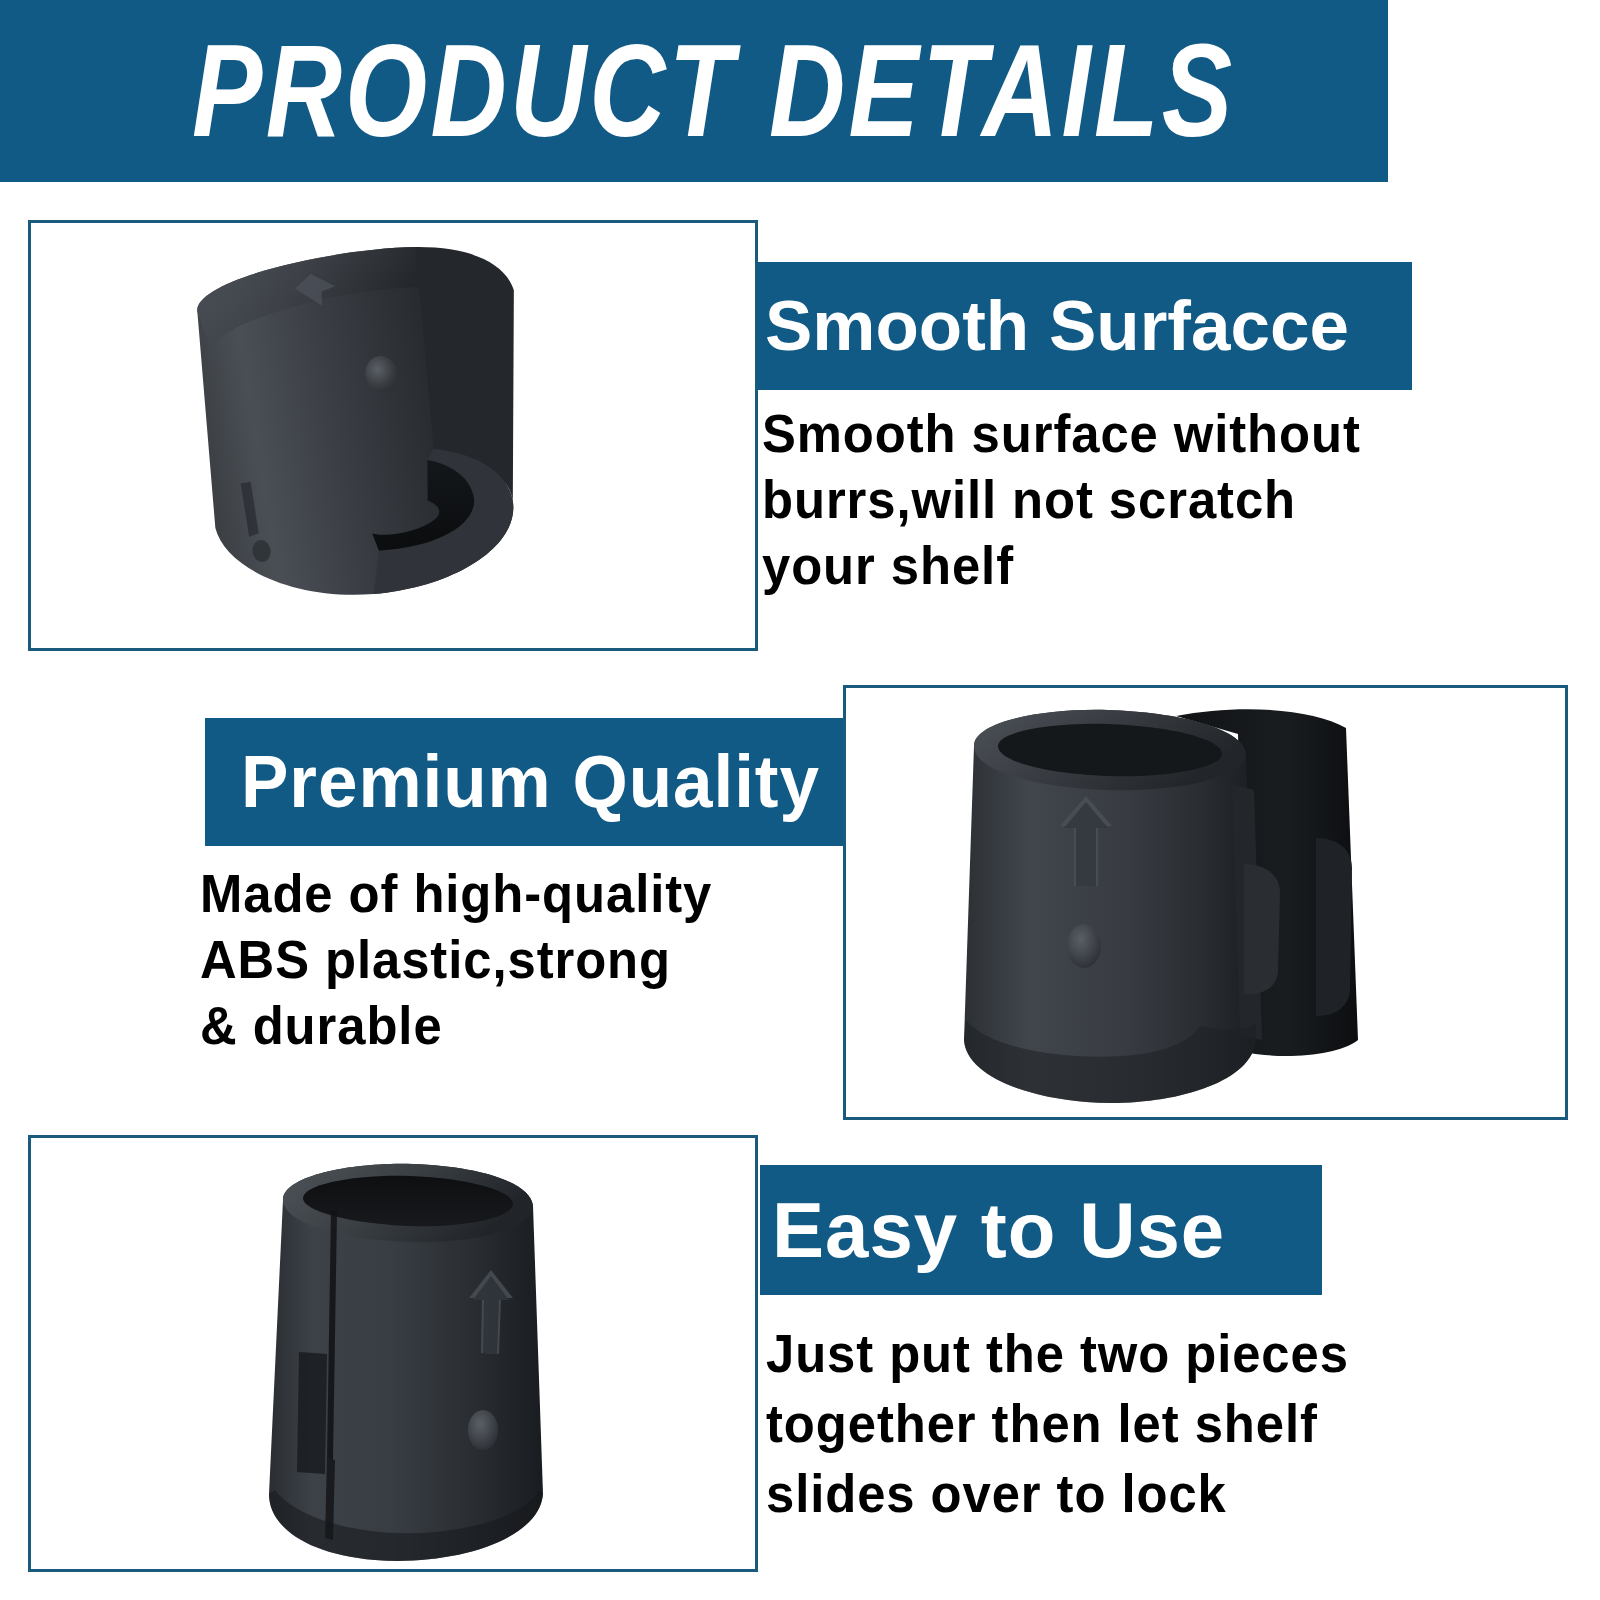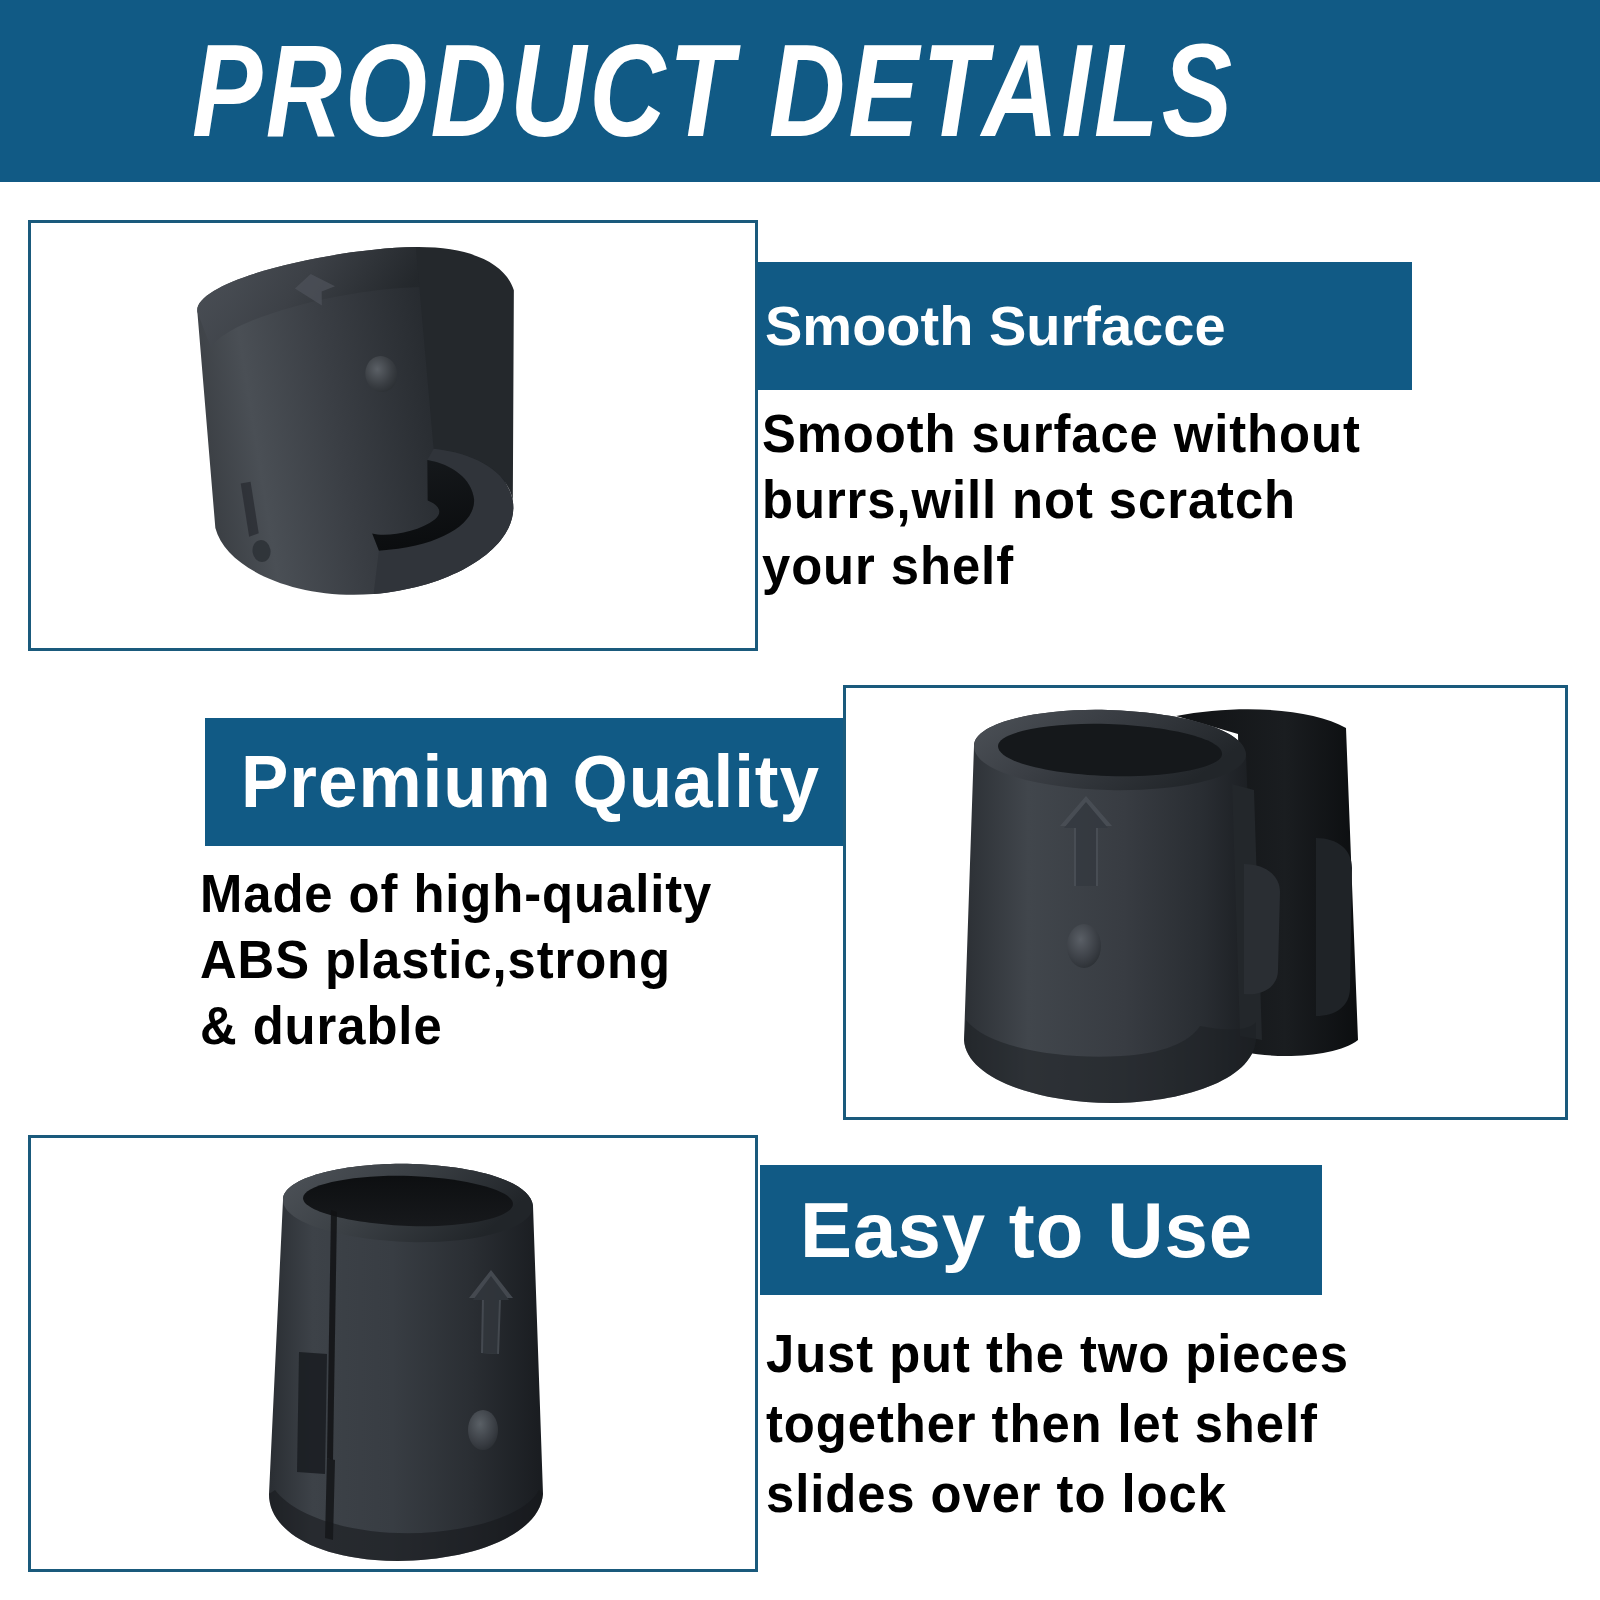--- a/index.html
+++ b/index.html
@@ -14,21 +14,21 @@
     overflow: hidden;
     font-family: "Liberation Sans", sans-serif;
     -webkit-font-smoothing: antialiased;
   }
 
   
   .header-banner {
     position: absolute;
     left: 0;
     top: 0;
-    width: 1600px;
+    width: 1388px;
     height: 182px;
     background: #115a85;
   }
   .header-title {
     position: absolute;
     left: 192px;
     top: 16px;
     font-size: 132px;
     line-height: 150px;
     font-weight: bold;
@@ -68,39 +68,39 @@
   }
   .sec-banner-text {
     color: #ffffff;
     white-space: nowrap;
     font-family: "Liberation Sans", sans-serif;
   }
 
   
   #banner-1 { left: 757px; top: 262px; width: 655px; height: 128px; padding-left: 8px; }
   #banner-1 .sec-banner-text {
-    font-size: 56px;
+    font-size: 71px;
     line-height: 90px;
     font-weight: bold;
     letter-spacing: 0px;
   }
 
   
   #banner-2 { left: 168px; top: 718px; width: 670px; height: 128px; padding-left: 36px; margin-left: 37px; }
   #banner-2 .sec-banner-text {
     font-size: 74px;
     line-height: 86px;
     font-weight: bold;
     letter-spacing: 1px;
     transform: scaleX(0.96);
     transform-origin: left center;
   }
 
   
-  #banner-3 { left: 760px; top: 1165px; width: 562px; height: 130px; padding-left: 40px; }
+  #banner-3 { left: 760px; top: 1165px; width: 562px; height: 130px; padding-left: 12px; }
   #banner-3 .sec-banner-text {
     font-size: 78px;
     line-height: 90px;
     font-weight: bold;
     letter-spacing: 1px;
   }
 
   
   .sec-body {
     position: absolute;

